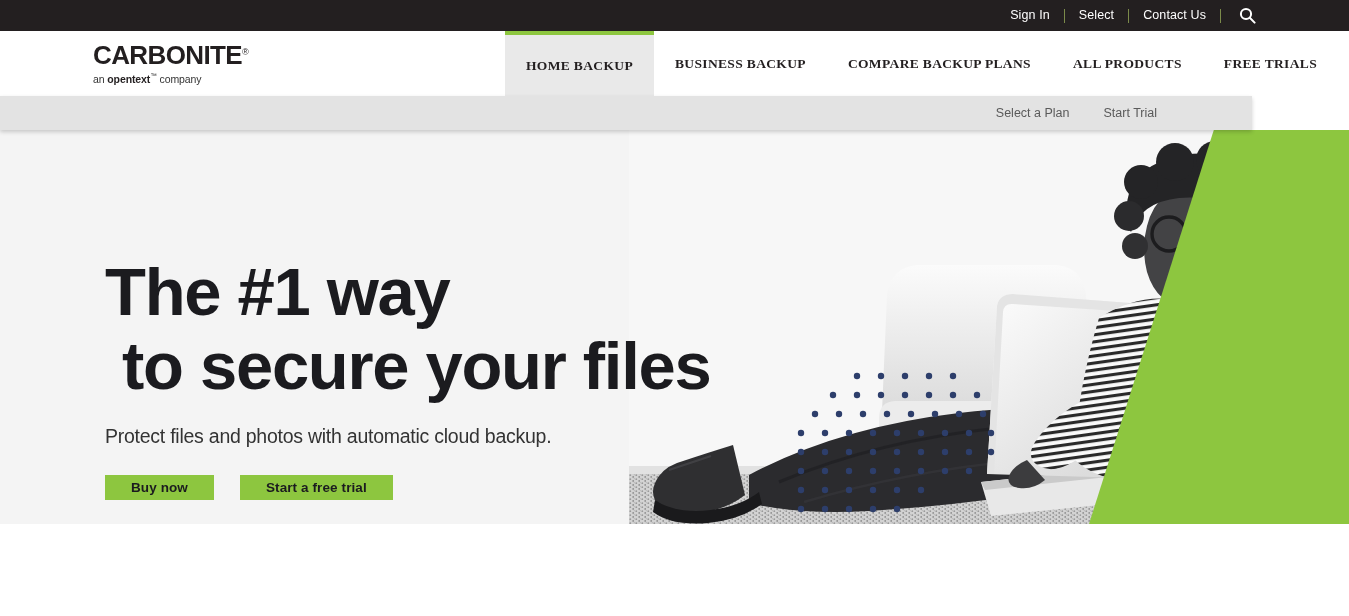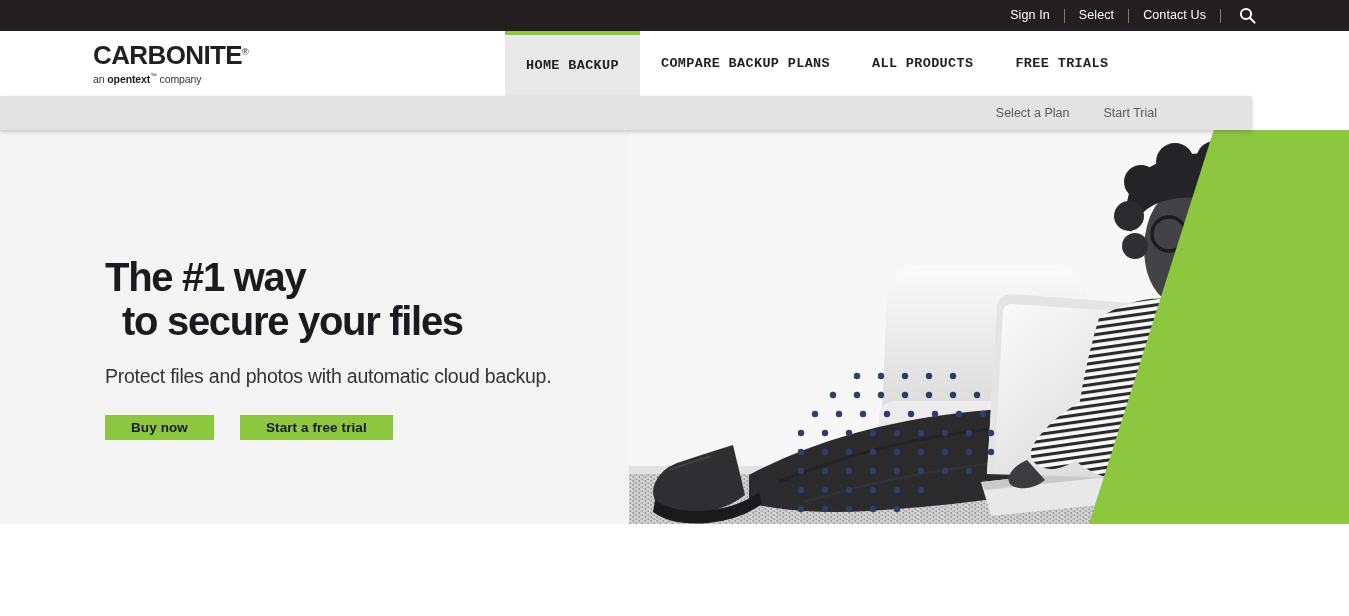--- a/index.html
+++ b/index.html
@@ -107,21 +107,21 @@
     justify-content: center;
     font-size: 13.5px;
     font-weight: bold;
     letter-spacing: 0.35px;
     color: #231f20;
     padding: 0 21px;
     cursor: pointer;
     position: relative;
     background: transparent;
     border: none;
-    font-family: Liberation Mono, monospace;
+    font-family: Liberation Serif, serif;
     height: 65px;
     white-space: nowrap;
   }
   .nav-item.active {
     background: #e9e9e9;
     border-top: 4px solid #8dc63f;
   }
 
   
   .sub-nav {
@@ -189,21 +189,21 @@
 
   
   .hero-copy {
     position: absolute;
     left: 105px;
     top: 125px;
     z-index: 4;
     width: 620px;
   }
   .hero-title {
-    font-size: 40px;
+    font-size: 67px;
     font-weight: bold;
     color: #1b1b1f;
     line-height: 1.11;
     letter-spacing: -1.3px;
   }
   .hero-title .line2 { display: block; padding-left: 17px; }
   .hero-sub {
     margin-top: 20px;
     font-size: 19.5px;
     color: #333333;
@@ -259,20 +259,21 @@
   </div>
 </div>
 
 <div class="main-nav">
   <div class="logo-block">
     <div class="logo-word"><span>CARBONITE</span><span class="logo-reg">®</span></div>
     <div class="logo-sub"><span>an </span><b>opentext</b><span class="tm">™</span><span> company</span></div>
   </div>
   <nav class="nav-items">
     <button class="nav-item active">HOME BACKUP</button>
+    <button class="nav-item">BUSINESS BACKUP</button>
     <button class="nav-item">COMPARE BACKUP PLANS</button>
     <button class="nav-item">ALL PRODUCTS</button>
     <button class="nav-item">FREE TRIALS</button>
   </nav>
 </div>
 
 <div class="sub-nav">
   <a class="sub-nav-link" href="#">Select a Plan</a>
   <a class="sub-nav-link" href="#">Start Trial</a>
 </div>

